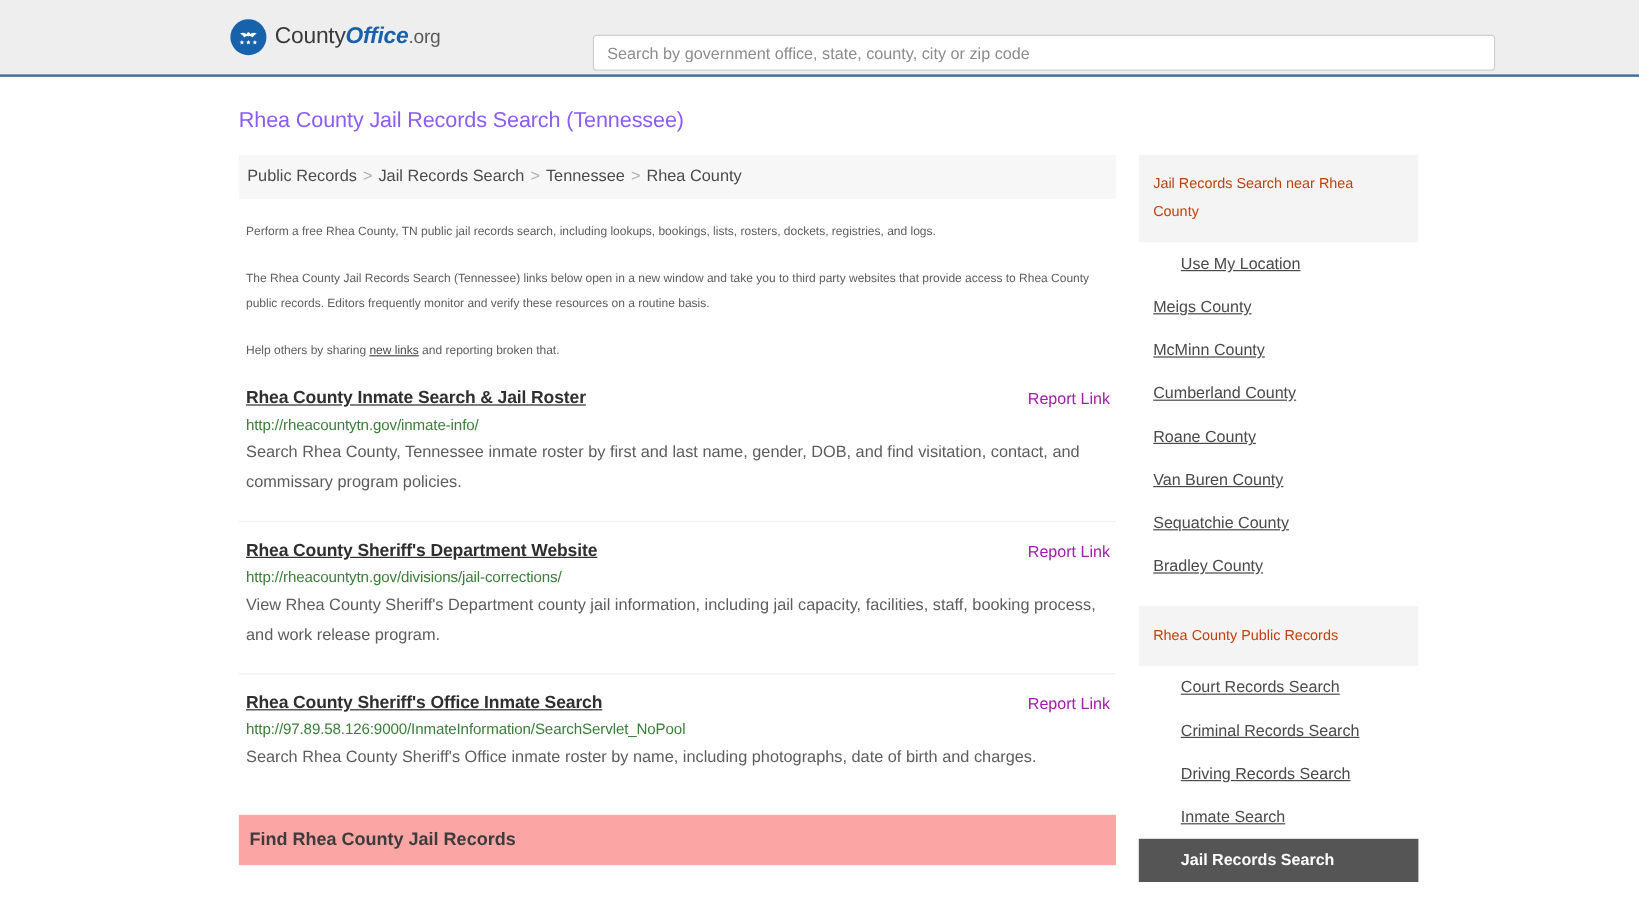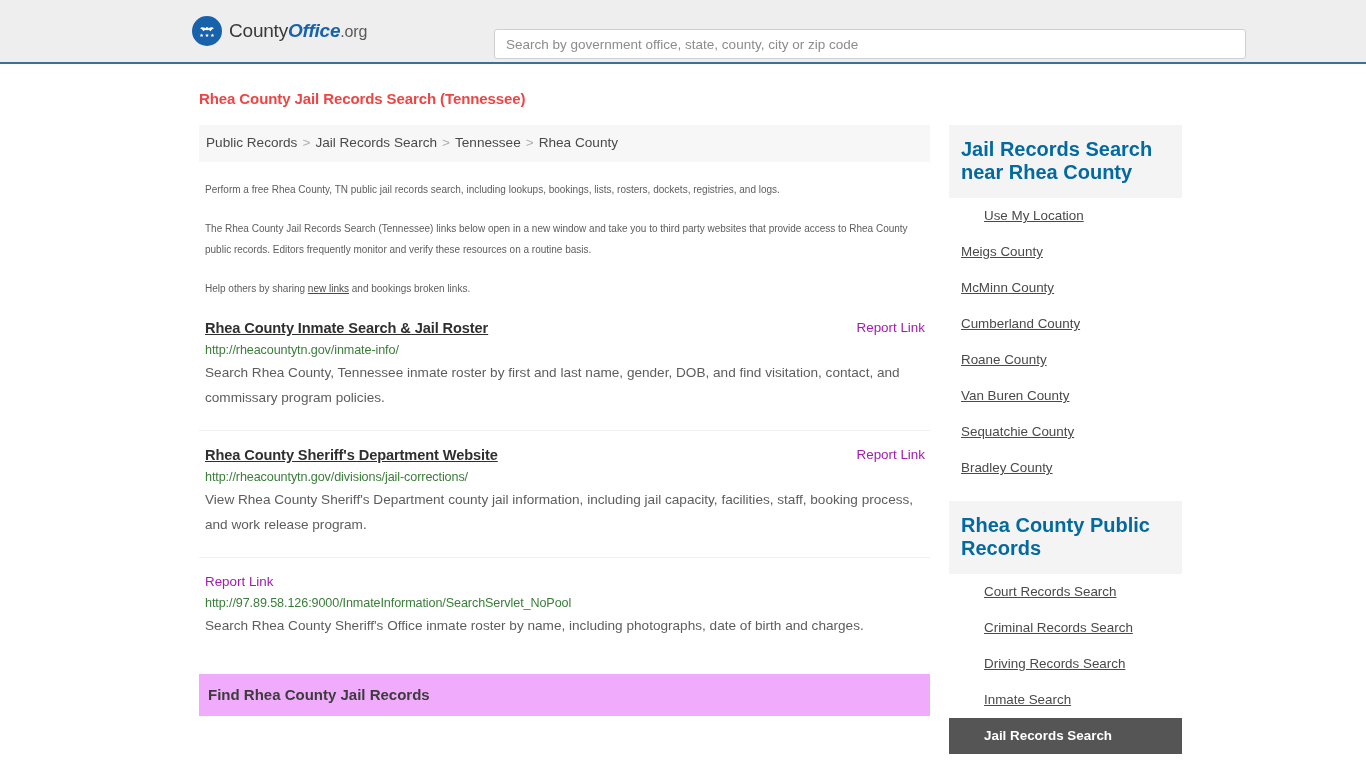--- a/index.html
+++ b/index.html
@@ -67,23 +67,23 @@
     outline: none;
   }
   .search-input::placeholder { color: #8c8c8c; }
 
   
   .page {
     width: 1366px;
     padding: 0 192px 0 199px;
   }
   .page-title {
-    font-size: 15px;
-    font-weight: bold;
-    color: #ef4444;
+    font-size: 18px;
+    font-weight: normal;
+    color: #8b5cf6;
     margin: 26px 0 0 0;
     letter-spacing: -0.1px;
   }
   .cols {
     display: flex;
     gap: 19px;
     margin-top: 18px;
     align-items: flex-start;
   }
   .main-col { width: 731px; flex: 0 0 731px; }
@@ -118,21 +118,21 @@
   .result {
     padding: 0 0 20px 6px;
     border-bottom: 1px solid #f0f0f0;
     margin-bottom: 16px;
     position: relative;
   }
   .result:last-child { border-bottom: none; }
   .result-head {
     display: flex;
     justify-content: space-between;
-    align-items: flex-start;
+    align-items: center;
   }
   .result-title {
     font-size: 14.6px;
     font-weight: bold;
     color: #2f2f2f;
     text-decoration: underline;
     letter-spacing: -0.1px;
   }
   .report-link {
     font-size: 13.4px;
@@ -152,42 +152,42 @@
   .result-desc {
     font-size: 13.6px;
     line-height: 25px;
     color: #5d5d5d;
     margin: 3px 0 0 0;
     max-width: 715px;
   }
 
   
   .section-bar {
-    background: #f0abfc;
+    background: #fca5a5;
     padding: 12px 0 13px 9px;
     margin-top: 11px;
   }
   .section-bar h2 {
     margin: 0;
     font-size: 15px;
     font-weight: bold;
     color: #3c3c3c;
   }
 
   
   .side-card { margin-bottom: 0; }
   .side-head {
     background: #f4f4f4;
     padding: 13px 14px 14px 12px;
   }
   .side-head h3 {
     margin: 0;
-    font-size: 20px;
-    font-weight: bold;
-    color: #0369a1;
+    font-size: 12px;
+    font-weight: normal;
+    color: #c2410c;
     line-height: 23px;
   }
   .side-list { list-style: none; margin: 0; padding: 0; }
   .side-list li { margin: 0; }
   .side-link {
     display: block;
     font-size: 13.4px;
     color: #4a4a4a;
     text-decoration: underline;
     padding: 10px 12px 10px 12px;
@@ -233,21 +233,21 @@
 
     <div class="main-col">
 
       <nav class="breadcrumb">
         <a class="crumb" href="#">Public Records</a><span class="crumb-sep">&gt;</span><a class="crumb" href="#">Jail Records Search</a><span class="crumb-sep">&gt;</span><a class="crumb" href="#">Tennessee</a><span class="crumb-sep">&gt;</span><a class="crumb" href="#">Rhea County</a>
       </nav>
 
       <div class="intro">
         <p>Perform a free Rhea County, TN public jail records search, including lookups, bookings, lists, rosters, dockets, registries, and logs.</p>
         <p>The Rhea County Jail Records Search (Tennessee) links below open in a new window and take you to third party websites that provide access to Rhea County public records. Editors frequently monitor and verify these resources on a routine basis.</p>
-        <p><span>Help others by sharing </span><a class="inline-link" href="#">new links</a><span> and bookings broken links.</span></p>
+        <p><span>Help others by sharing </span><a class="inline-link" href="#">new links</a><span> and reporting broken that.</span></p>
       </div>
 
       <div class="results">
 
         <div class="result">
           <div class="result-head">
             <a class="result-title" href="#">Rhea County Inmate Search &amp; Jail Roster</a>
             <a class="report-link" href="#">Report Link</a>
           </div>
           <a class="result-url" href="#">http://rheacountytn.gov/inmate-info/</a>
@@ -258,20 +258,21 @@
           <div class="result-head">
             <a class="result-title" href="#">Rhea County Sheriff's Department Website</a>
             <a class="report-link" href="#">Report Link</a>
           </div>
           <a class="result-url" href="#">http://rheacountytn.gov/divisions/jail-corrections/</a>
           <p class="result-desc">View Rhea County Sheriff's Department county jail information, including jail capacity, facilities, staff, booking process, and work release program.</p>
         </div>
 
         <div class="result">
           <div class="result-head">
+            <a class="result-title" href="#">Rhea County Sheriff's Office Inmate Search</a>
             <a class="report-link" href="#">Report Link</a>
           </div>
           <a class="result-url" href="#">http://97.89.58.126:9000/InmateInformation/SearchServlet_NoPool</a>
           <p class="result-desc">Search Rhea County Sheriff's Office inmate roster by name, including photographs, date of birth and charges.</p>
         </div>
 
       </div>
 
       <div class="section-bar">
         <h2>Find Rhea County Jail Records</h2>

